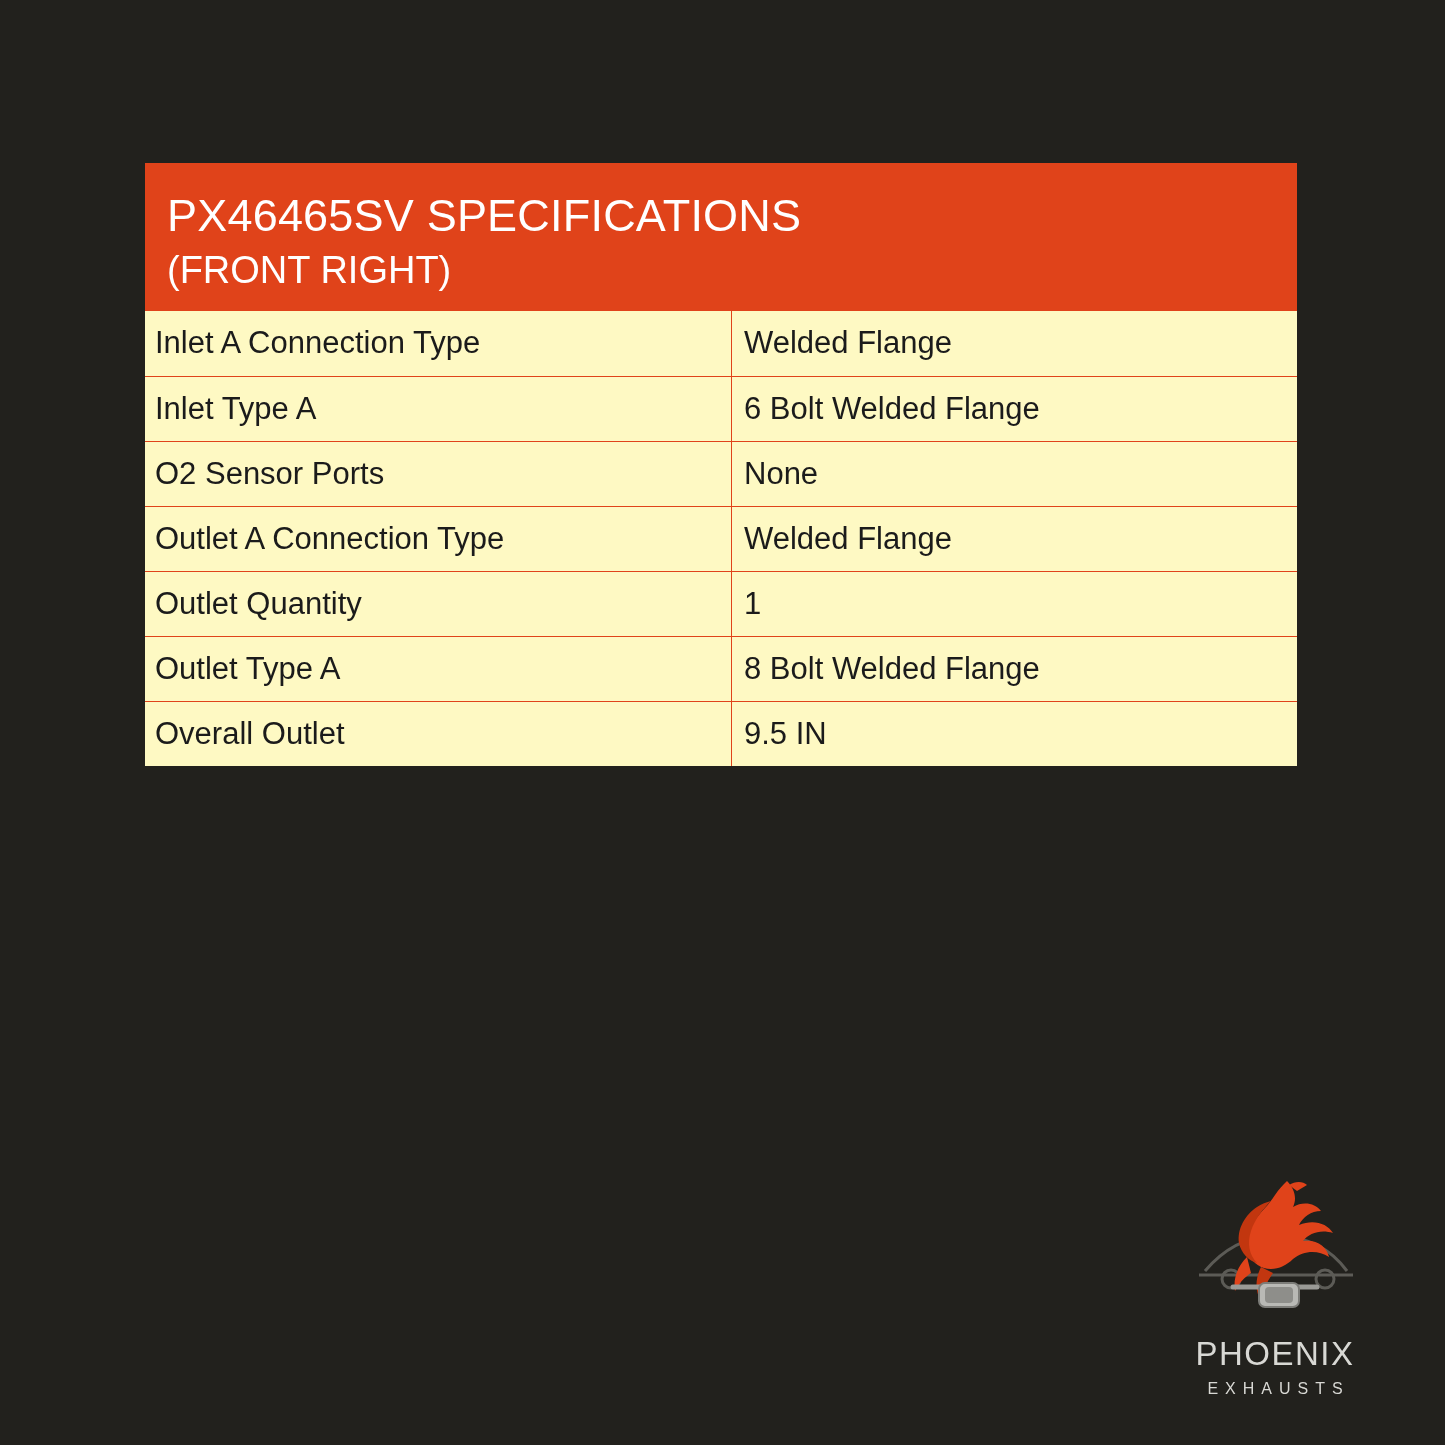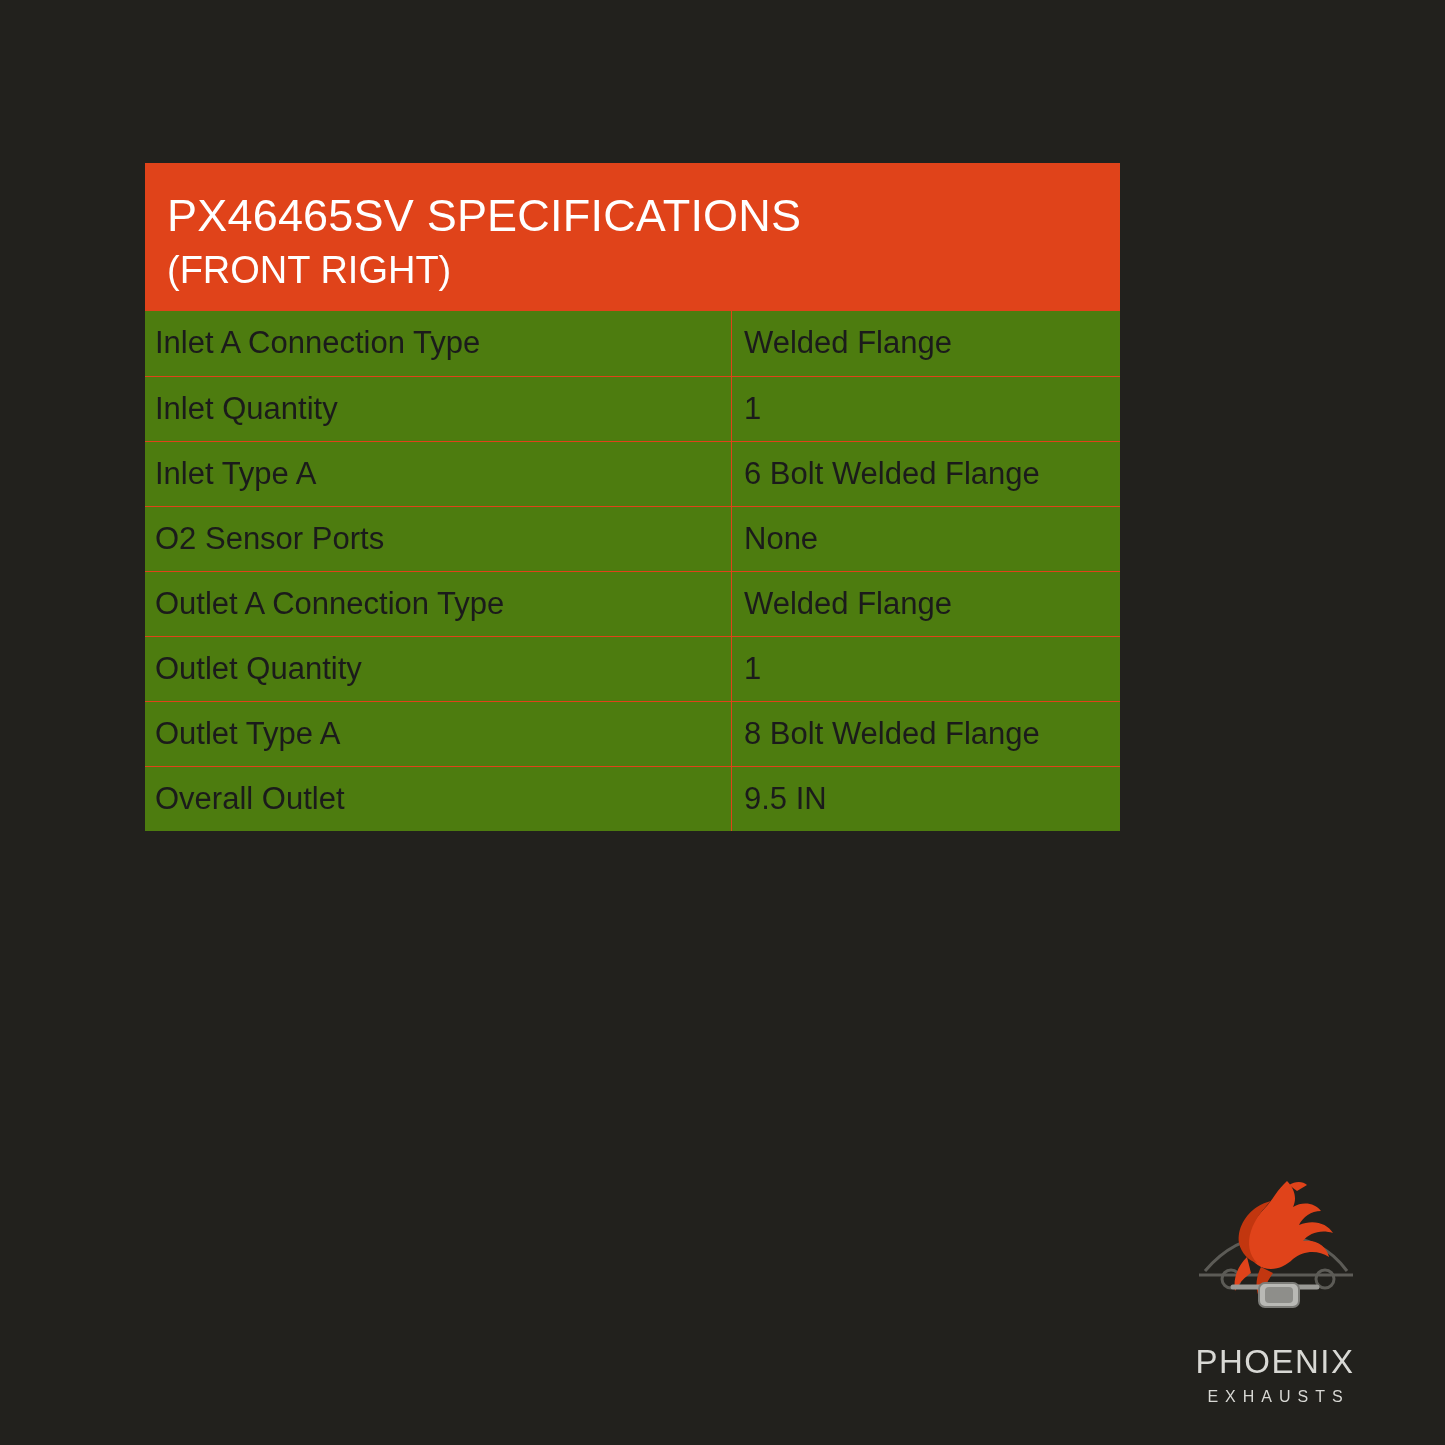--- a/index.html
+++ b/index.html
@@ -12,21 +12,21 @@
     background: #22211d;
     font-family: "Liberation Sans", sans-serif;
     overflow: hidden;
     position: relative;
   }
 
   .spec-card {
     position: absolute;
     left: 145px;
     top: 163px;
-    width: 975px;
+    width: 1152px;
   }
 
   .spec-header {
     background: #e0431a;
     padding: 30px 0 22px 22px;
     box-sizing: border-box;
     height: 148px;
   }
   .spec-title {
     color: #ffffff;
@@ -39,21 +39,21 @@
   .spec-subtitle {
     color: #ffffff;
     font-size: 38px;
     line-height: 1.25;
     font-weight: 400;
     margin-top: 8px;
     white-space: nowrap;
   }
 
   .spec-table {
-    background: #4d7c0f;
+    background: #fef9c3;
     border-collapse: collapse;
     width: 100%;
     table-layout: fixed;
   }
   .spec-table tr {
     height: 65px;
   }
   .spec-table td {
     font-size: 31px;
     color: #1b1b1b;
@@ -92,21 +92,21 @@
     position: absolute;
     left: 0;
     top: 0;
   }
   .logo-word {
     color: #d8d8d4;
     font-size: 33px;
     letter-spacing: 1.5px;
     text-align: center;
     line-height: 1.05;
-    margin-top: 20px;
+    margin-top: 12px;
   }
   .logo-sub {
     color: #d8d8d4;
     font-size: 16px;
     letter-spacing: 7px;
     text-align: center;
     margin-top: 8px;
     padding-left: 7px;
   }
 </style>
@@ -117,24 +117,20 @@
   <div class="spec-header">
     <div class="spec-title">PX46465SV SPECIFICATIONS</div>
     <div class="spec-subtitle">(FRONT RIGHT)</div>
   </div>
 
   <table class="spec-table">
     <tbody>
       <tr>
         <td class="label">Inlet A Connection Type</td>
         <td class="value">Welded Flange</td>
-      </tr>
-      <tr>
-        <td class="label">Inlet Quantity</td>
-        <td class="value">1</td>
       </tr>
       <tr>
         <td class="label">Inlet Type A</td>
         <td class="value">6 Bolt Welded Flange</td>
       </tr>
       <tr>
         <td class="label">O2 Sensor Ports</td>
         <td class="value">None</td>
       </tr>
       <tr>

